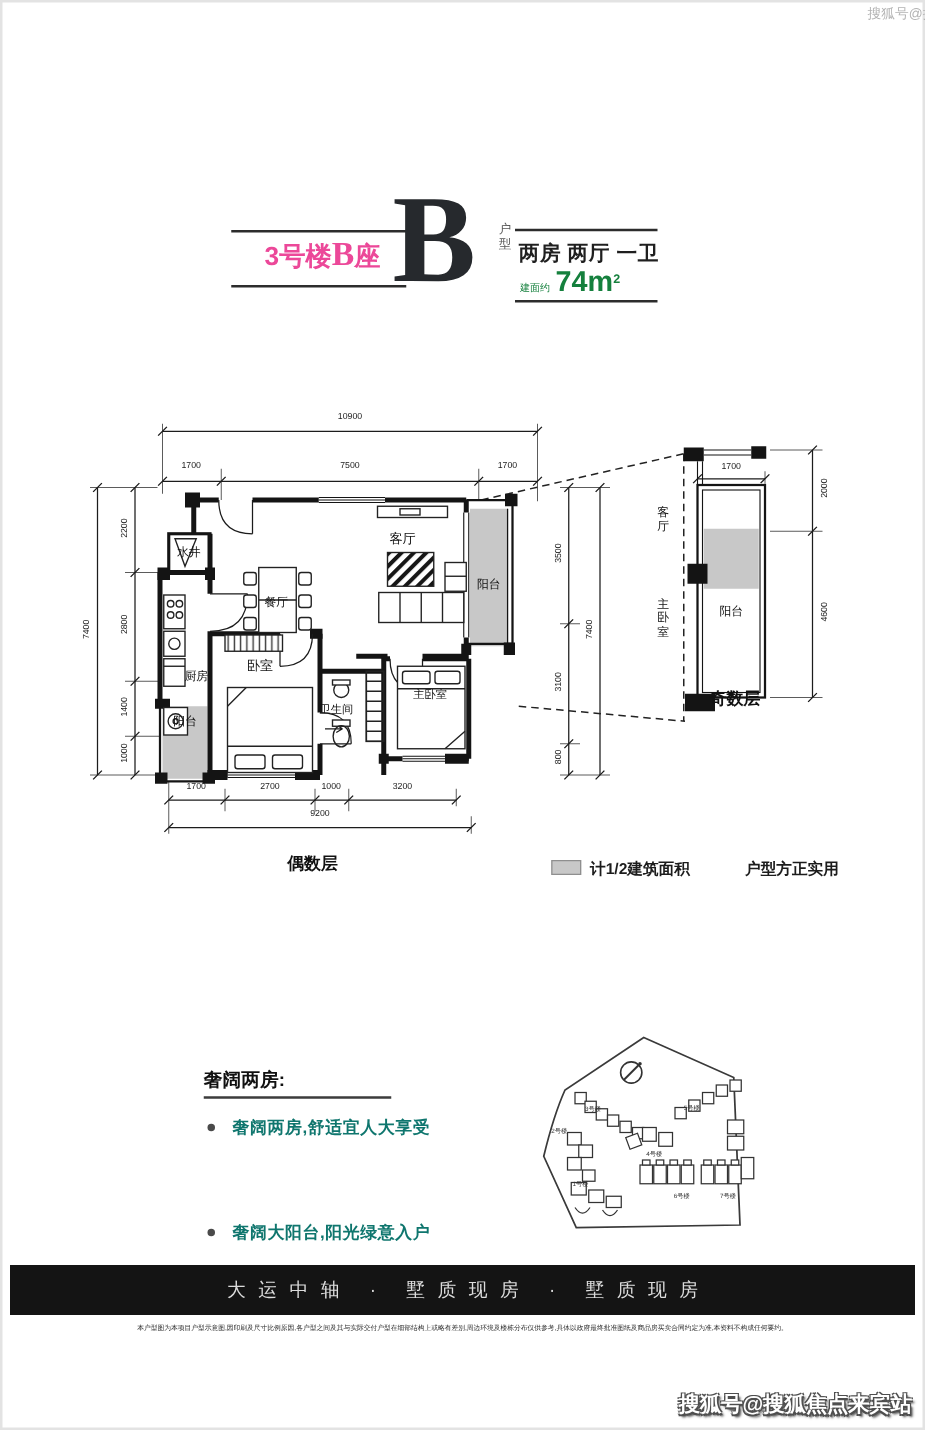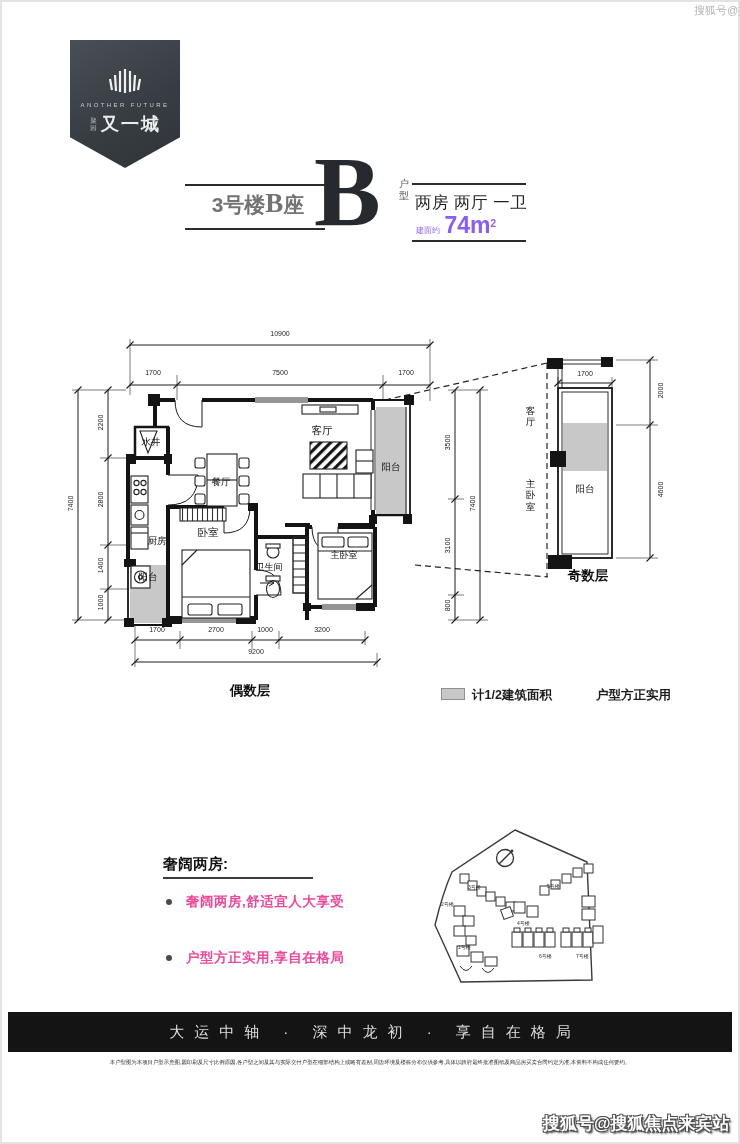--- a/index.html
+++ b/index.html
@@ -16,30 +16,30 @@
            clip-path:polygon(0 0,100% 0,100% 76%,50% 100%,0 76%);
            display:flex; flex-direction:column; align-items:center; }
   .badge .book { margin-top:26px; }
   .badge .en { font-size:6px; letter-spacing:2.4px; color:#c9ccd0; margin-top:6px; white-space:nowrap; }
   .badge .brandrow { display:flex; align-items:center; margin-top:4px; }
   .badge .prefix { font-size:6.5px; color:#b9bcbf; width:9px; line-height:1.15; word-break:break-all; margin-right:3px; text-align:center; }
   .badge .brand { font-size:18px; font-weight:bold; color:#eceeee; letter-spacing:2px; }
 
   
   .rule { position:absolute; height:2px; background:#2c2c2c; }
-  .t-left { position:absolute; left:192px; top:188px; width:132px; text-align:center; color:#737373;
+  .t-left { position:absolute; left:192px; top:188px; width:132px; text-align:center; color:#ec4899;
             font-size:21px; font-weight:bold; }
   .t-left .blk { font-family:"Liberation Serif", serif; font-size:27px; }
   .bigB { position:absolute; left:314px; top:146px; font-family:"Liberation Serif", serif;
           font-size:100px; font-weight:bold; color:#26292d; line-height:0.92; }
   .htag { position:absolute; left:399px; top:178px; width:12px; font-size:10px; color:#555;
           line-height:1.15; word-break:break-all; }
-  .t-rooms { position:absolute; left:415px; top:192px; width:112px; font-size:16.5px; font-weight:normal;
+  .t-rooms { position:absolute; left:415px; top:192px; width:112px; font-size:16.5px; font-weight:bold;
              color:#1f1f1f; letter-spacing:0.5px; white-space:nowrap;text-align:right; }
-  .t-area { position:absolute; left:416px; top:212px; color:#8b5cf6; white-space:nowrap; }
+  .t-area { position:absolute; left:416px; top:212px; color:#15803d; white-space:nowrap; }
   .t-area .pre { font-size:8px; }
   .t-area .num { font-size:23px; font-weight:bold; }
   .t-area sup { font-size:10px; font-weight:bold; }
 
   
   .dim  { position:absolute; width:60px; text-align:center; font-size:7px; color:#1a1a1a; }
   .dimv { position:absolute; width:40px; text-align:center; font-size:7px; color:#1a1a1a;
           transform:rotate(-90deg); }
   .rm   { position:absolute; width:44px; text-align:center; font-size:9.5px; font-weight:500; color:#111; }
   .vtext{ position:absolute; width:13px; font-size:9.5px; color:#111; line-height:1.2; word-break:break-all; text-align:center; }
@@ -47,21 +47,21 @@
 
   
   .lg-swatch { position:absolute; left:441px; top:688px; width:24px; height:12px; background:#c8c8c8; border:1px solid #8f8f8f; }
   .lg-text { position:absolute; font-size:12.5px; font-weight:bold; color:#1c1c1c; }
 
   
   .notes-h { position:absolute; left:163px; top:855px; font-size:15px; font-weight:bold; color:#111; }
   .notes-u { position:absolute; left:163px; top:877px; width:150px; height:2px; background:#3c3c3c; }
   .note { position:absolute; left:166px; width:300px; display:flex; align-items:center; }
   .note .dot { width:6px; height:6px; border-radius:50%; background:#4a4a4a; margin-right:14px; flex:0 0 auto; }
-  .note .txt { font-size:13.5px; font-weight:600; color:#ec4899; letter-spacing:0.5px; white-space:nowrap; }
+  .note .txt { font-size:13.5px; font-weight:600; color:#0f766e; letter-spacing:0.5px; white-space:nowrap; }
 
   
   .bl { position:absolute; font-size:5px; color:#333; white-space:nowrap; }
 
   
   .banner { position:absolute; left:8px; top:1012px; width:724px; height:40px; background:#141414;
             display:flex; align-items:center; justify-content:center; }
   .banner .txt { color:#dcdcdc; font-size:15px; letter-spacing:10px; text-indent:10px; white-space:nowrap; }
 
   .disclaimer { position:absolute; left:60px; top:1058px; width:620px; text-align:center;
@@ -72,38 +72,20 @@
                text-shadow:1px 1px 0 #4e4e4e, -1px -1px 0 #4e4e4e, 1px -1px 0 #4e4e4e, -1px 1px 0 #4e4e4e, 2px 2px 2px #333; }
   .wm-top { position:absolute; left:694px; top:3px; font-size:11px; color:#b3b3b3; white-space:nowrap; }
 </style>
 </head>
 <body>
 
 <div id="page">
 
   <div class="wm-top">搜狐号@搜狐焦点来宾站</div>
 
-  <div class="badge">
-    <svg class="book" width="44" height="30" viewBox="0 0 44 30">
-      <g stroke="#f0f0ee" stroke-width="2.2" fill="none">
-        <path d="M22,3 V27"></path>
-        <path d="M17,5 V26"></path>
-        <path d="M12,9 L13,25"></path>
-        <path d="M7,13 L9,24"></path>
-        <path d="M27,5 V26"></path>
-        <path d="M32,9 L31,25"></path>
-        <path d="M37,13 L35,24"></path>
-      </g>
-    </svg>
-    <div class="en">ANOTHER FUTURE</div>
-    <div class="brandrow">
-      <div class="prefix">聚园</div>
-      <div class="brand">又一城</div>
-    </div>
-  </div>
 
   <div class="rule" style="left:185px; top:184px; width:140px;"></div>
   <div class="rule" style="left:185px; top:228px; width:140px;"></div>
   <div class="t-left">
     <span>3号楼</span><span class="blk">B</span><span>座</span>
   </div>
   <div class="bigB">B</div>
   <div class="htag">户型</div>
   <div class="rule" style="left:412px; top:183px; width:114px;"></div>
   <div class="rule" style="left:412px; top:240px; width:114px;"></div>
@@ -286,35 +268,35 @@
   <div class="rm" style="left:300px; top:424px; font-size:10.5px;">客厅</div>
   <div class="rm" style="left:369px; top:461px;">阳台</div>
   <div class="rm" style="left:186px; top:526px; font-size:10.5px;">卧室</div>
   <div class="rm" style="left:239px; top:561px; width:60px; font-size:9px;">卫生间</div>
   <div class="rm" style="left:320px; top:549px; width:48px; font-size:9px;">主卧室</div>
   <div class="floorlbl" style="left:200px; top:682px;">偶数层</div>
 
   <div class="vtext" style="left:524px; top:405px;">客厅</div>
   <div class="vtext" style="left:524px; top:478px;">主卧室</div>
   <div class="rm" style="left:563px; top:483px;">阳台</div>
-  <div class="floorlbl" style="left:543px; top:567px; width:90px;">奇数层</div>
+  <div class="floorlbl" style="left:543px; top:550px; width:90px;">奇数层</div>
 
   <div class="lg-swatch"></div>
   <div class="lg-text" style="left:472px; top:687px;">计1/2建筑面积</div>
   <div class="lg-text" style="left:596px; top:687px;">户型方正实用</div>
 
   <div class="notes-h">奢阔两房:</div>
   <div class="notes-u"></div>
   <div class="note" style="top:893px;">
     <span class="dot"></span>
     <span class="txt">奢阔两房,舒适宜人大享受</span>
   </div>
-  <div class="note" style="top:949px;">
+  <div class="note" style="top:977px;">
     <span class="dot"></span>
-    <span class="txt">户型方正实用,享自在格局</span>
+    <span class="txt">奢阔大阳台,阳光绿意入户</span>
   </div>
 
   <svg class="abs" style="left:430px; top:808px;" width="205" height="195" viewBox="0 0 205 195">
     <path d="M85,22 L157,54 L162,172 L31,174 L5,117 Q13,84 22,64 Z" fill="none" stroke="#3a3a3a" stroke-width="1.4"></path>
     <g stroke="#333" fill="none">
       <circle cx="75" cy="50" r="8.5" stroke-width="1.3"></circle>
       <path d="M69,56 L81,44" stroke-width="1.5"></path>
       <circle cx="82" cy="43" r="1.4" fill="#333" stroke="none"></circle>
     </g>
     <g stroke="#333" stroke-width="1" fill="#fff">
@@ -362,20 +344,20 @@
 
   <div class="bl" style="left:458px; top:944px;">1号楼</div>
   <div class="bl" style="left:441px; top:901px;">2号楼</div>
   <div class="bl" style="left:468px; top:884px;">3号楼</div>
   <div class="bl" style="left:517px; top:920px;">4号楼</div>
   <div class="bl" style="left:547px; top:883px;">5号楼</div>
   <div class="bl" style="left:539px; top:953px;">6号楼</div>
   <div class="bl" style="left:576px; top:953px;">7号楼</div>
 
   <div class="banner">
-    <div class="txt">大运中轴 · 深中龙初 · 享自在格局</div>
+    <div class="txt">大运中轴 · 墅质现房 · 墅质现房</div>
   </div>
 
   <div class="disclaimer">本户型图为本项目户型示意图,因印刷及尺寸比例原因,各户型之间及其与实际交付户型在细部结构上或略有差别,周边环境及楼栋分布仅供参考,具体以政府最终批准图纸及商品房买卖合同约定为准,本资料不构成任何要约。</div>
 
   <div class="wm-bottom">搜狐号@搜狐焦点来宾站</div>
 
 </div>
 
 </body></html>

